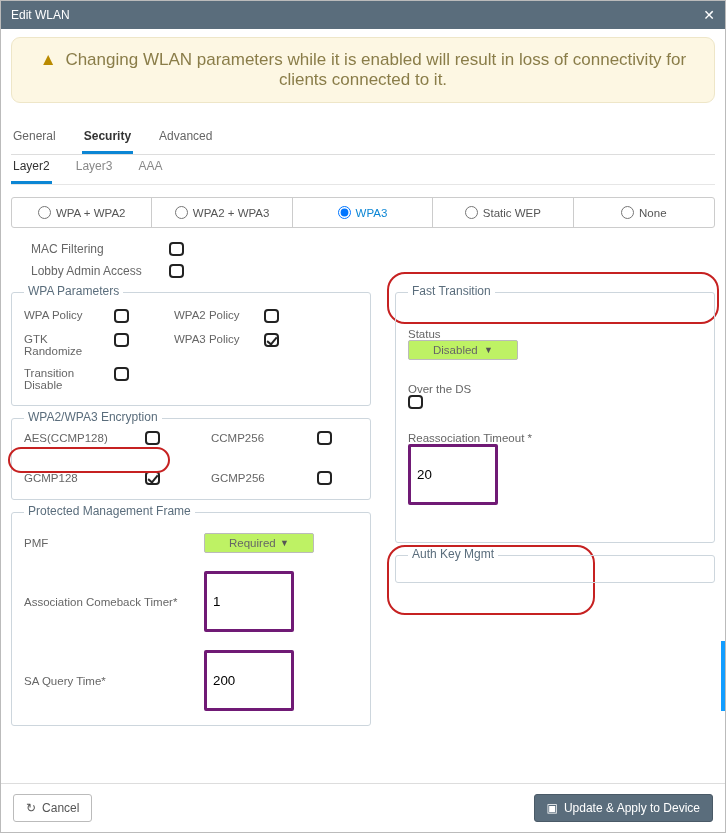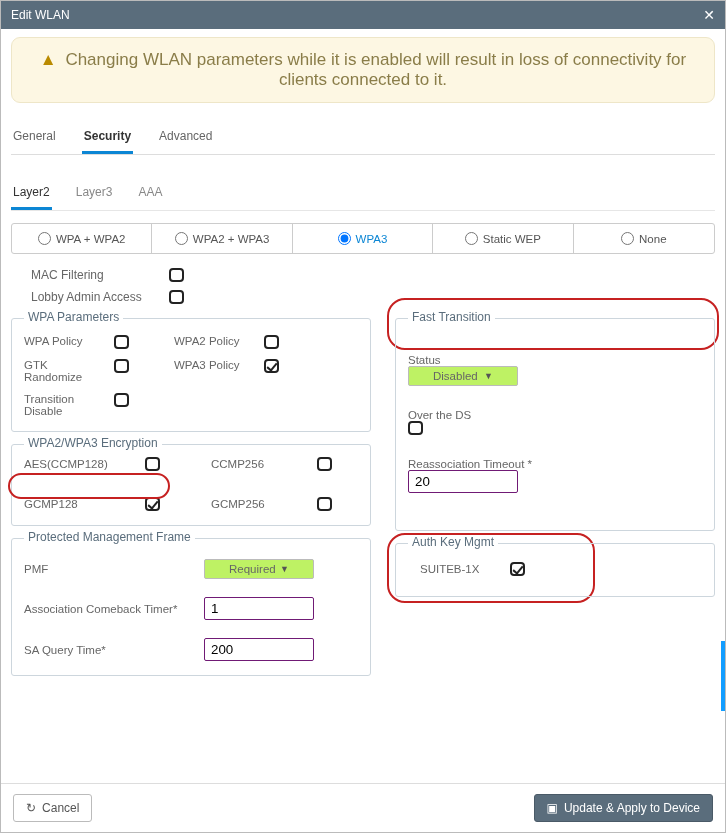--- a/index.html
+++ b/index.html
@@ -39,21 +39,21 @@
     padding: 12px;
     font-size: 17px;
     color: #8a7d49;
     margin-bottom: 20px;
   }
   .warning-banner .warn-icon { color: #b98a00; margin-right: 4px; }
   .main-tabs {
     display: flex;
     gap: 24px;
     border-bottom: 1px solid #ddd;
-    margin-bottom: 26px;
+    margin-bottom: 0;
   }
   .main-tabs .tab {
     padding: 6px 2px 8px 2px;
     color: #666;
     cursor: pointer;
   }
   .main-tabs .tab.active {
     color: #333;
     font-weight: bold;
     border-bottom: 3px solid #0c86d4;
@@ -166,24 +166,24 @@
     padding: 3px 24px;
     width: 110px;
     display: inline-flex;
     justify-content: space-between;
     align-items: center;
     background: #bef264;
     cursor: pointer;
   }
   .select .caret { font-size: 9px; color: #555; }
   .txtinput {
-    border: 1px solid #701a75;
+    border: 3px solid #701a75;
     border-radius: 2px;
-    padding: 3px 6px;
-    width: 110px;
+    padding: 20px 6px;
+    width: 90px;
     background: #fff;
   }
   .auth-row { display: flex; align-items: center; gap: 10px; padding: 6px 12px; font-size:11.5px; color:#666;}
   .pm-grid {
     display: grid;
     grid-template-columns: 180px 120px;
     row-gap: 18px;
     align-items: center;
     margin-top: 8px;
     font-size: 11.5px;
@@ -364,24 +364,20 @@
           <div class="ft-row">
             <span>Reassociation Timeout *</span>
             <input class="txtinput" value="20" style="">
           </div>
         </div>
 
         <div class="relwrap">
           <div class="highlight-red" style="left:-8px; top:-10px; width:208px; height:70px;"></div>
           <div class="fieldset">
             <span class="legend">Auth Key Mgmt</span>
-            <div class="auth-row">
-              <span style="width:80px">SUITEB-1X</span>
-              <span class="cb checked"></span>
-            </div>
           </div>
         </div>
       </div>
     </div>
   </div>
 
   <div class="side-blue"></div>
 
   <div class="footer">
     <button class="btn">

